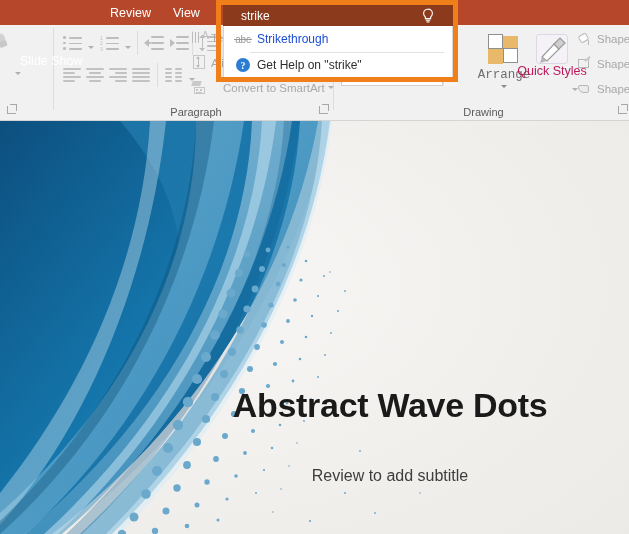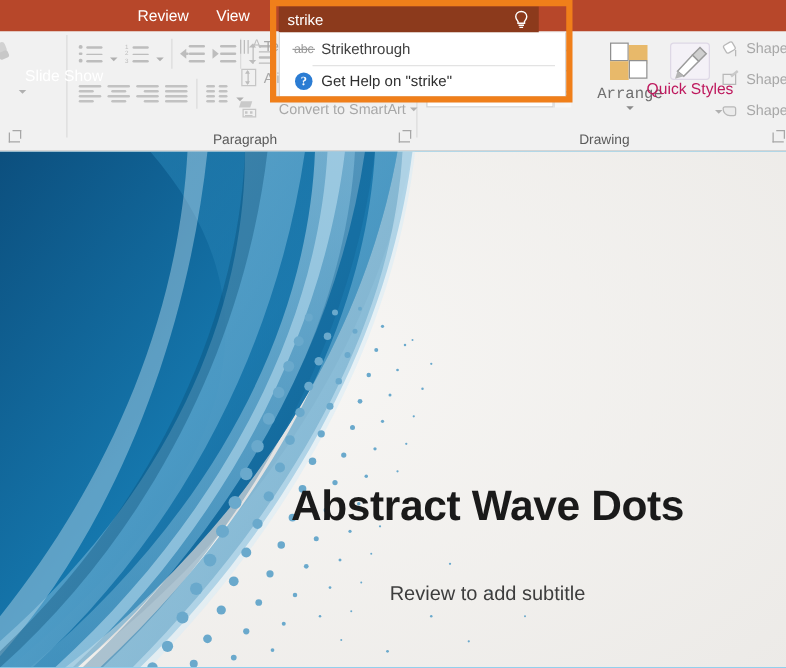--- a/index.html
+++ b/index.html
@@ -103,44 +103,44 @@
   
   .sq { position: absolute; }
   .qs-circle {
     position: absolute; border-radius: 3px;
     background: #f4f1f7; border: 1px solid #ded8e6;
   }
 
   
   .slide {
     position: absolute; top: 121px; left: 0; width: 629px; height: 413px;
-    overflow: hidden; background: #0ea5e9;
+    overflow: hidden; background: #a3a3a3;
   }
   .slide svg { display: block; width: 100%; height: 100%; }
   .slide-title {
     position: absolute; left: 170px; top: 265px; width: 440px;
     text-align: center;
     font-size: 34px; font-weight: bold; color: #1a1a1a;
     letter-spacing: -0.3px;
   }
   .slide-sub {
     position: absolute; left: 170px; top: 346px; width: 440px;
     text-align: center; font-size: 16px; color: #3d3d3d;
   }
 
   
   .tellme-wrap {
     position: absolute; left: 218px; top: 1px; width: 240px; height: 82px;
     z-index: 40;
   }
   .tellme-field {
-    position: absolute; left: 5px; top: 4px; width: 208px; height: 21px;
+    position: absolute; left: 5px; top: 4px; width: 230px; height: 21px;
     background: #8c3a1c;
     display: flex; align-items: center;
-    padding: 0 7px;
+    padding: 0 18px;
     cursor: text;
   }
   .tellme-text { color: #ffffff; font-size: 12px; flex: 1; }
   .bulb { width: 14px; height: 16px; position: relative; }
 
   .tellme-drop {
     position: absolute; left: 5px; top: 25px; width: 230px; height: 52px;
     background: #ffffff;
     border: 1px solid #d6d6d6; border-top: none;
     box-shadow: 0 2px 4px rgba(0,0,0,.12);
@@ -578,21 +578,21 @@
           <line x1="5.5" y1="13.9" x2="8.5" y2="13.9" stroke="#ffffff" stroke-width="1.15"></line>
         </svg>
       </span>
     </div>
 
     <div class="tellme-drop">
       <div class="tm-item" style="top:0px;">
         <span class="tm-item-ico">
           <span class="tm-abc">abc</span>
         </span>
-        <span class="tm-item-lbl" style="color:#404040;">Strikethrough</span>
+        <span class="tm-item-lbl" style="color:#1d4ed8;">Strikethrough</span>
       </div>
 
       <div class="tm-divider"></div>
 
       <div class="tm-item" style="top:26px;">
         <span class="tm-item-ico">
           <span class="tm-help">?</span>
         </span>
         <span class="tm-item-lbl" style="color:#2e2e2e;">Get Help on "strike"</span>
       </div>

